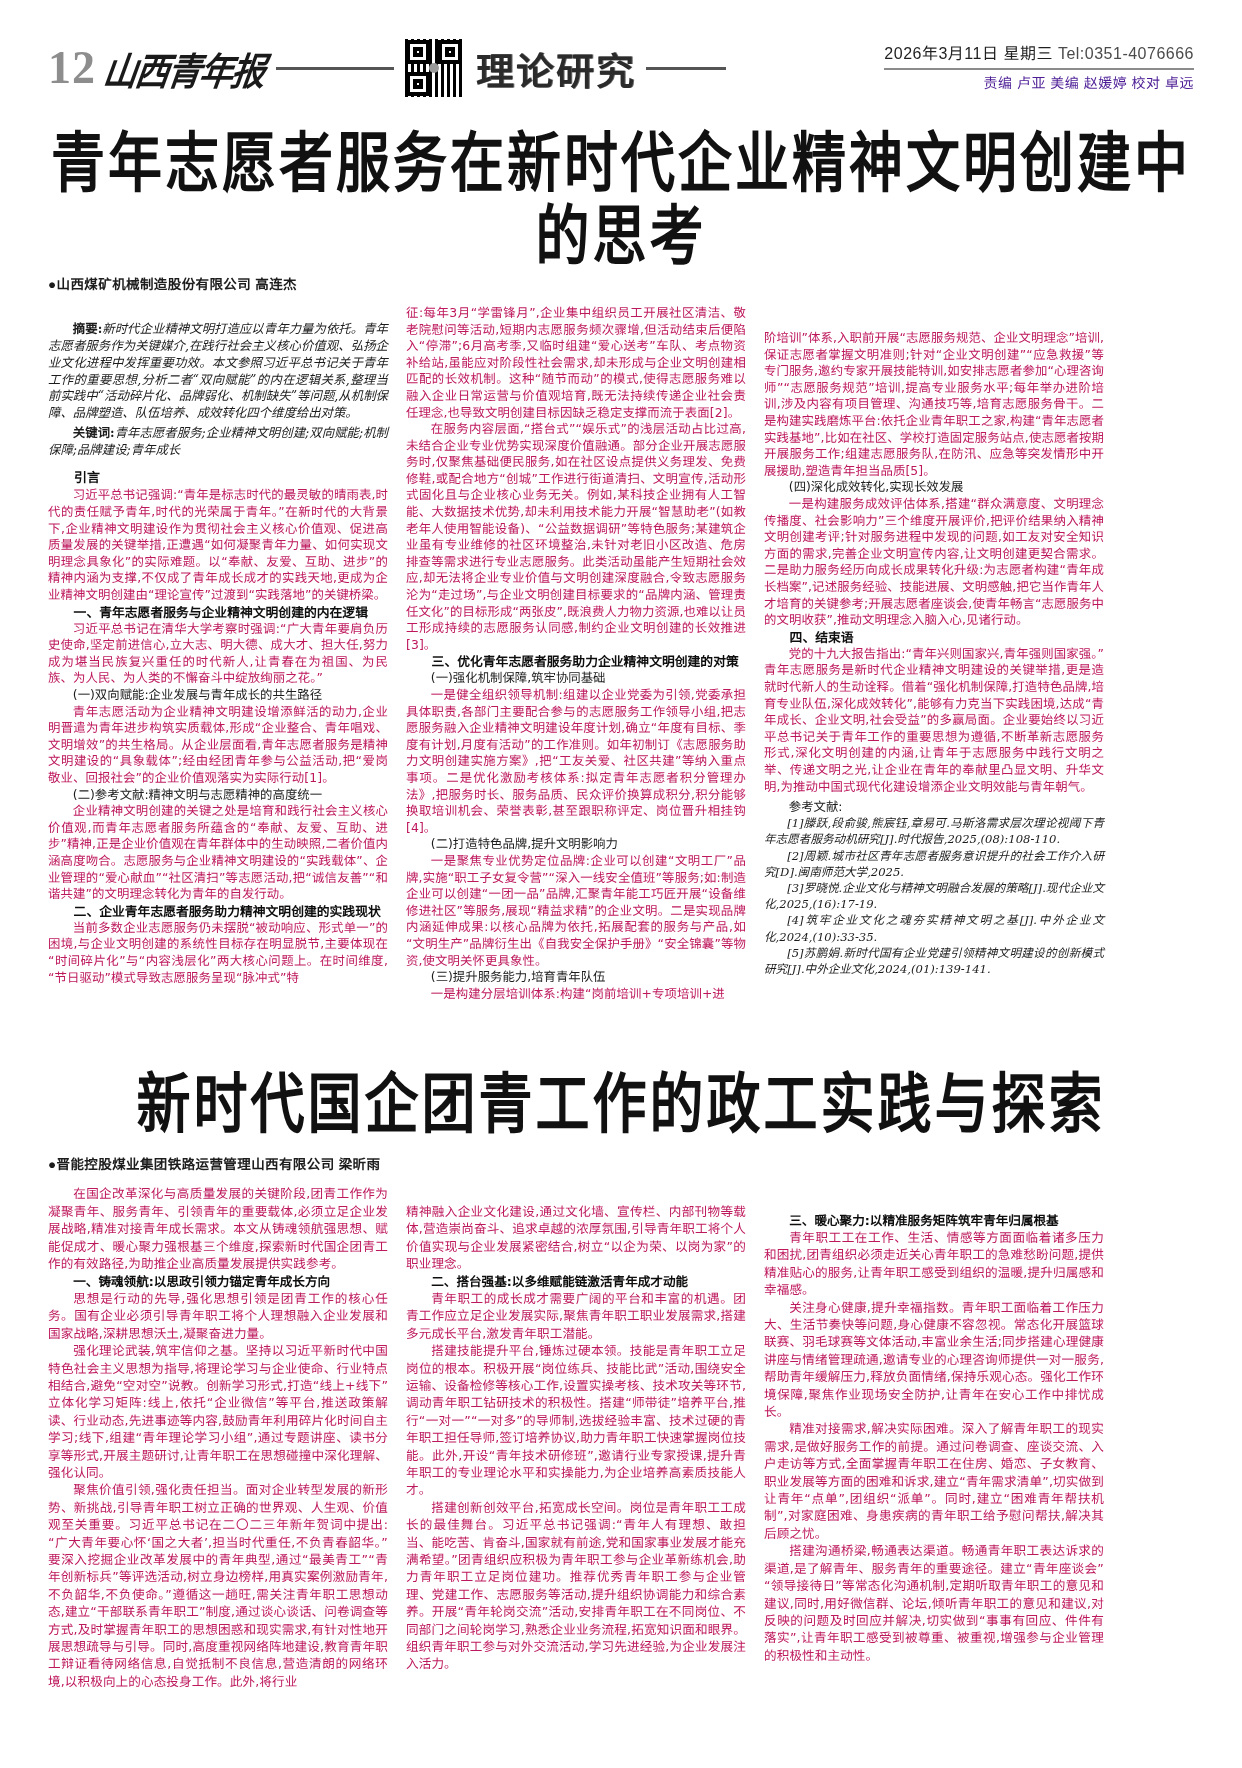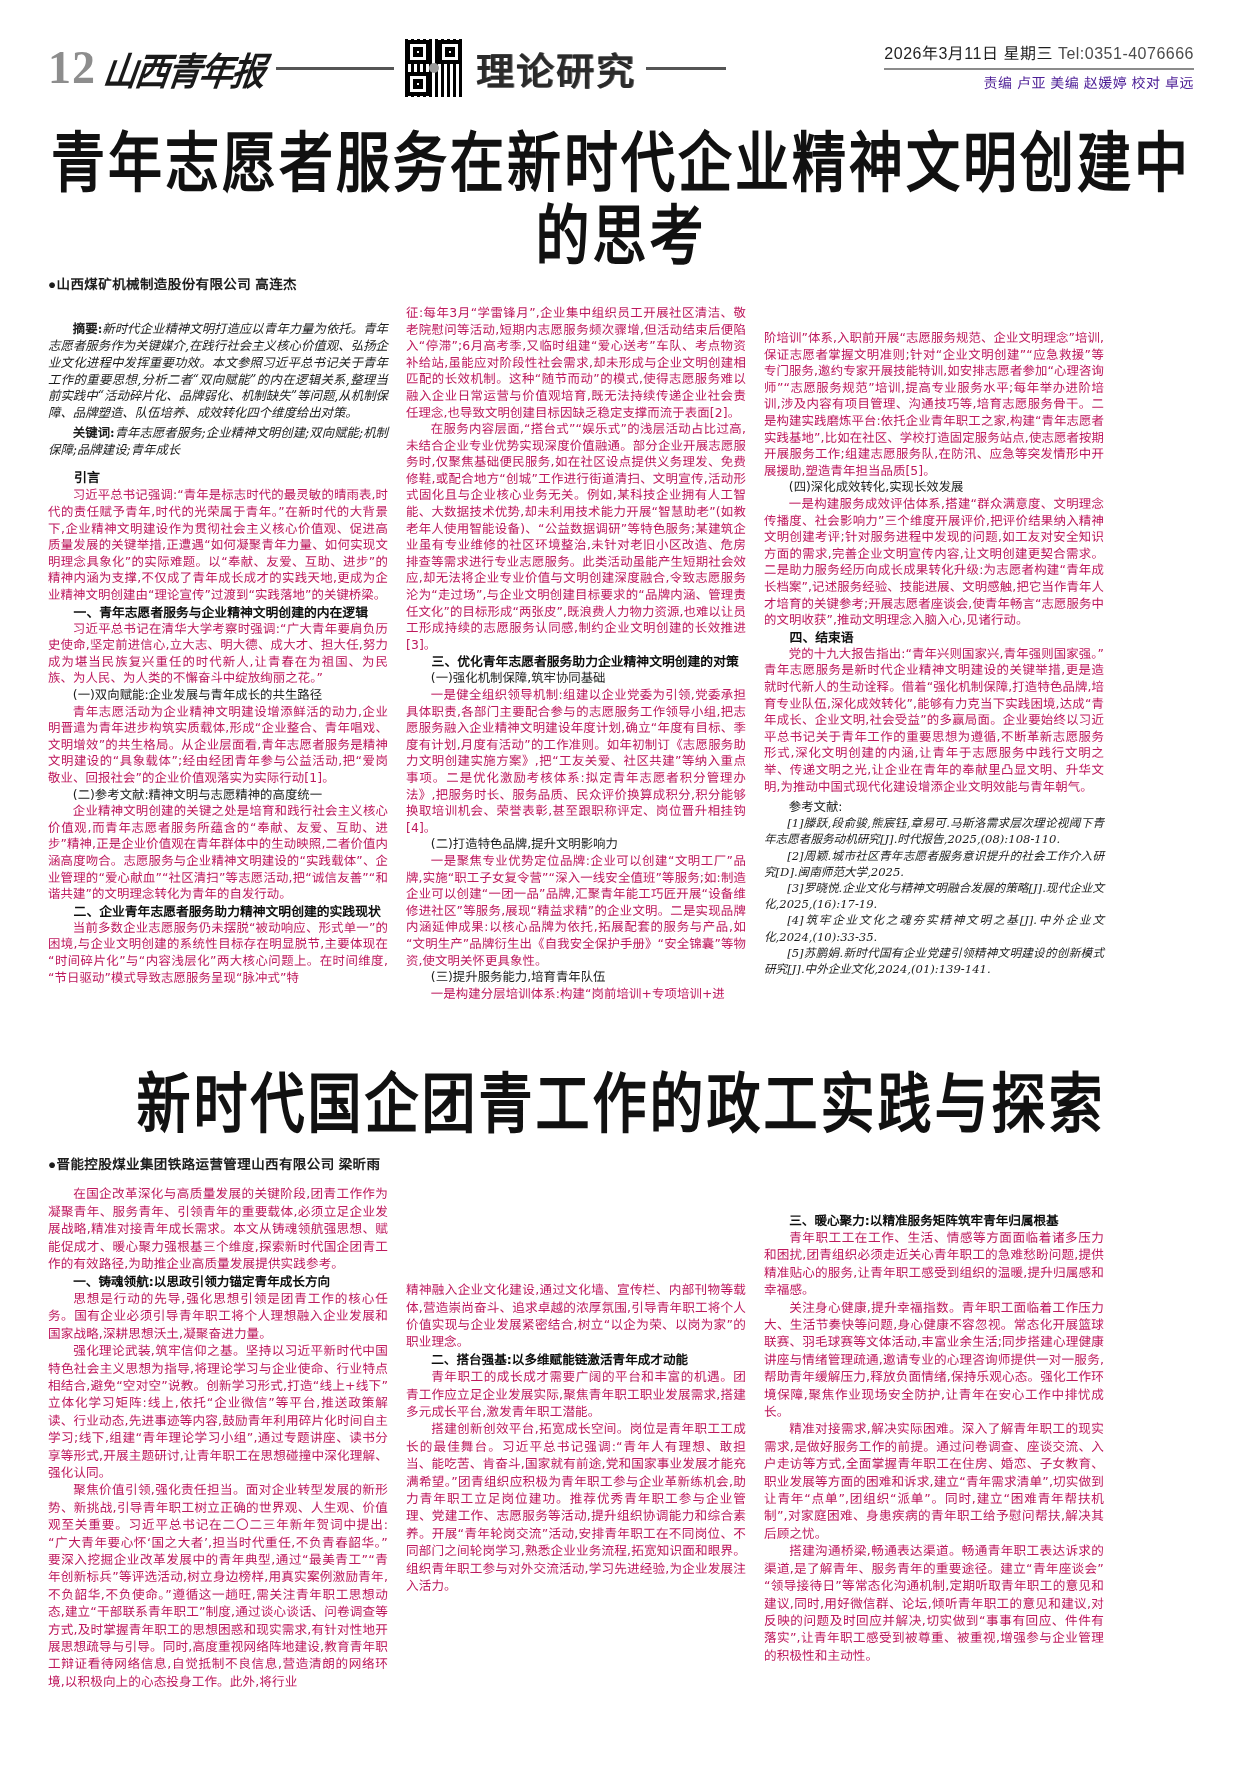--- a/index.html
+++ b/index.html
@@ -338,20 +338,21 @@
         <h3 class="sec">一、铸魂领航:以思政引领力锚定青年成长方向</h3>
         <p class="body">思想是行动的先导,强化思想引领是团青工作的核心任务。国有企业必须引导青年职工将个人理想融入企业发展和国家战略,深耕思想沃土,凝聚奋进力量。</p>
         <p class="body">强化理论武装,筑牢信仰之基。坚持以习近平新时代中国特色社会主义思想为指导,将理论学习与企业使命、行业特点相结合,避免“空对空”说教。创新学习形式,打造“线上+线下”立体化学习矩阵:线上,依托“企业微信”等平台,推送政策解读、行业动态,先进事迹等内容,鼓励青年利用碎片化时间自主学习;线下,组建“青年理论学习小组”,通过专题讲座、读书分享等形式,开展主题研讨,让青年职工在思想碰撞中深化理解、强化认同。</p>
         <p class="body">聚焦价值引领,强化责任担当。面对企业转型发展的新形势、新挑战,引导青年职工树立正确的世界观、人生观、价值观至关重要。习近平总书记在二〇二三年新年贺词中提出:“广大青年要心怀‘国之大者’,担当时代重任,不负青春韶华。”要深入挖掘企业改革发展中的青年典型,通过“最美青工”“青年创新标兵”等评选活动,树立身边榜样,用真实案例激励青年,不负韶华,不负使命。”遵循这一趟旺,需关注青年职工思想动态,建立“干部联系青年职工”制度,通过谈心谈话、问卷调查等方式,及时掌握青年职工的思想困惑和现实需求,有针对性地开展思想疏导与引导。同时,高度重视网络阵地建设,教育青年职工辩证看待网络信息,自觉抵制不良信息,营造清朗的网络环境,以积极向上的心态投身工作。此外,将行业</p>
       </div>
 
       <div class="col">
         <p class="body noindent">精神融入企业文化建设,通过文化墙、宣传栏、内部刊物等载体,营造崇尚奋斗、追求卓越的浓厚氛围,引导青年职工将个人价值实现与企业发展紧密结合,树立“以企为荣、以岗为家”的职业理念。</p>
         <h3 class="sec">二、搭台强基:以多维赋能链激活青年成才动能</h3>
         <p class="body">青年职工的成长成才需要广阔的平台和丰富的机遇。团青工作应立足企业发展实际,聚焦青年职工职业发展需求,搭建多元成长平台,激发青年职工潜能。</p>
+        <p class="body">搭建技能提升平台,锤炼过硬本领。技能是青年职工立足岗位的根本。积极开展“岗位练兵、技能比武”活动,围绕安全运输、设备检修等核心工作,设置实操考核、技术攻关等环节,调动青年职工钻研技术的积极性。搭建“师带徒”培养平台,推行“一对一”“一对多”的导师制,选拔经验丰富、技术过硬的青年职工担任导师,签订培养协议,助力青年职工快速掌握岗位技能。此外,开设“青年技术研修班”,邀请行业专家授课,提升青年职工的专业理论水平和实操能力,为企业培养高素质技能人才。</p>
         <p class="body">搭建创新创效平台,拓宽成长空间。岗位是青年职工工成长的最佳舞台。习近平总书记强调:“青年人有理想、敢担当、能吃苦、肯奋斗,国家就有前途,党和国家事业发展才能充满希望。”团青组织应积极为青年职工参与企业革新练机会,助力青年职工立足岗位建功。推荐优秀青年职工参与企业管理、党建工作、志愿服务等活动,提升组织协调能力和综合素养。开展“青年轮岗交流”活动,安排青年职工在不同岗位、不同部门之间轮岗学习,熟悉企业业务流程,拓宽知识面和眼界。组织青年职工参与对外交流活动,学习先进经验,为企业发展注入活力。</p>
       </div>
 
       <div class="col">
         <h3 class="sec">三、暖心聚力:以精准服务矩阵筑牢青年归属根基</h3>
         <p class="body">青年职工工在工作、生活、情感等方面面临着诸多压力和困扰,团青组织必须走近关心青年职工的急难愁盼问题,提供精准贴心的服务,让青年职工感受到组织的温暖,提升归属感和幸福感。</p>
         <p class="body">关注身心健康,提升幸福指数。青年职工面临着工作压力大、生活节奏快等问题,身心健康不容忽视。常态化开展篮球联赛、羽毛球赛等文体活动,丰富业余生活;同步搭建心理健康讲座与情绪管理疏通,邀请专业的心理咨询师提供一对一服务,帮助青年缓解压力,释放负面情绪,保持乐观心态。强化工作环境保障,聚焦作业现场安全防护,让青年在安心工作中排忧成长。</p>
         <p class="body">精准对接需求,解决实际困难。深入了解青年职工的现实需求,是做好服务工作的前提。通过问卷调查、座谈交流、入户走访等方式,全面掌握青年职工在住房、婚恋、子女教育、职业发展等方面的困难和诉求,建立“青年需求清单”,切实做到让青年“点单”,团组织“派单”。同时,建立“困难青年帮扶机制”,对家庭困难、身患疾病的青年职工给予慰问帮扶,解决其后顾之忧。</p>
         <p class="body">搭建沟通桥梁,畅通表达渠道。畅通青年职工表达诉求的渠道,是了解青年、服务青年的重要途径。建立“青年座谈会”“领导接待日”等常态化沟通机制,定期听取青年职工的意见和建议,同时,用好微信群、论坛,倾听青年职工的意见和建议,对反映的问题及时回应并解决,切实做到“事事有回应、件件有落实”,让青年职工感受到被尊重、被重视,增强参与企业管理的积极性和主动性。</p>
       </div>

